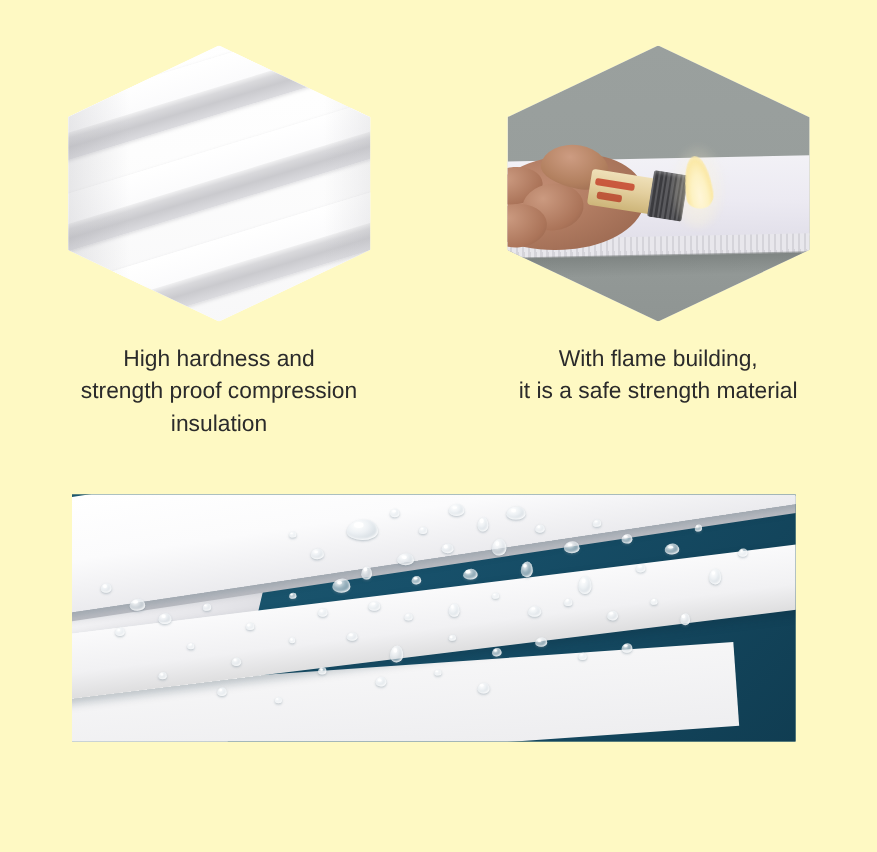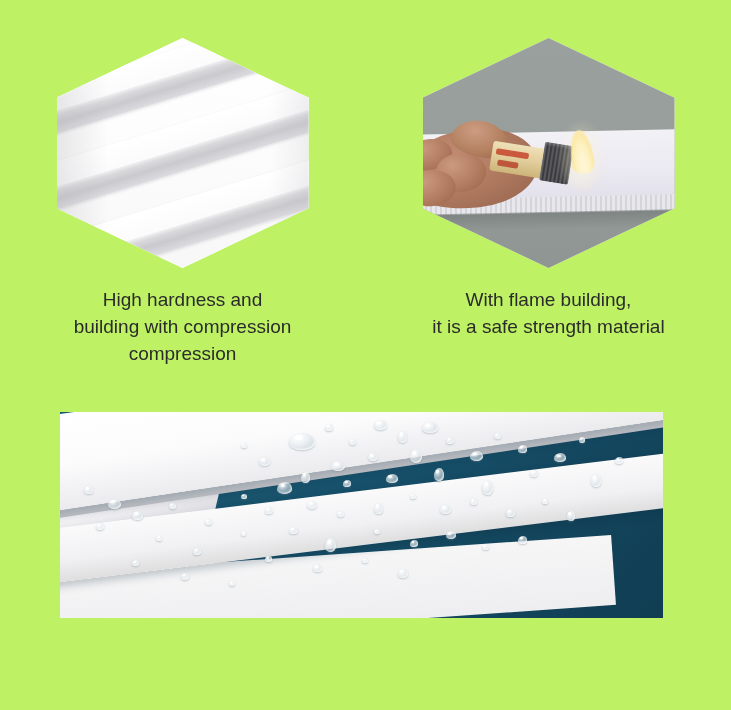--- a/index.html
+++ b/index.html
@@ -14,21 +14,21 @@
     font-family: "Liberation Sans", sans-serif;
     color: #2a2a2a;
     overflow: hidden;
     position: relative;
   }
 
   .page {
     position: relative;
     width: 731px;
     height: 710px;
-    background: #bef264;
+    background: #fef9c3;
   }
 
   
   .feature-row {
     position: absolute;
     top: 0;
     left: 0;
     width: 731px;
     height: 390px;
   }
@@ -378,22 +378,22 @@
           <div class="board b2"></div>
           <div class="board b3"></div>
           <div class="board b4"></div>
           <div class="boards-shadow-left"></div>
           <div class="boards-shadow-right"></div>
         </div>
       </div>
 
       <div class="caption">
         <div>High hardness and</div>
-        <div>building with compression</div>
-        <div>compression</div>
+        <div>strength proof compression</div>
+        <div>insulation</div>
       </div>
     </div>
 
     <div class="feature-card right">
 
       <div class="hex-media">
         <div class="flame-scene">
           <div class="panel-top"></div>
           <div class="panel-edge"></div>
           <div class="panel-shadow"></div>

